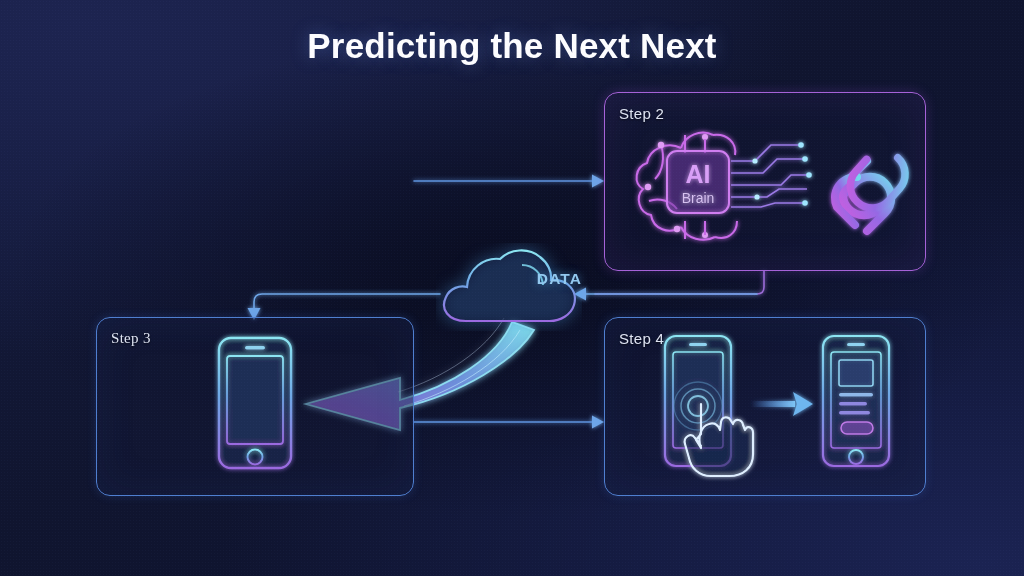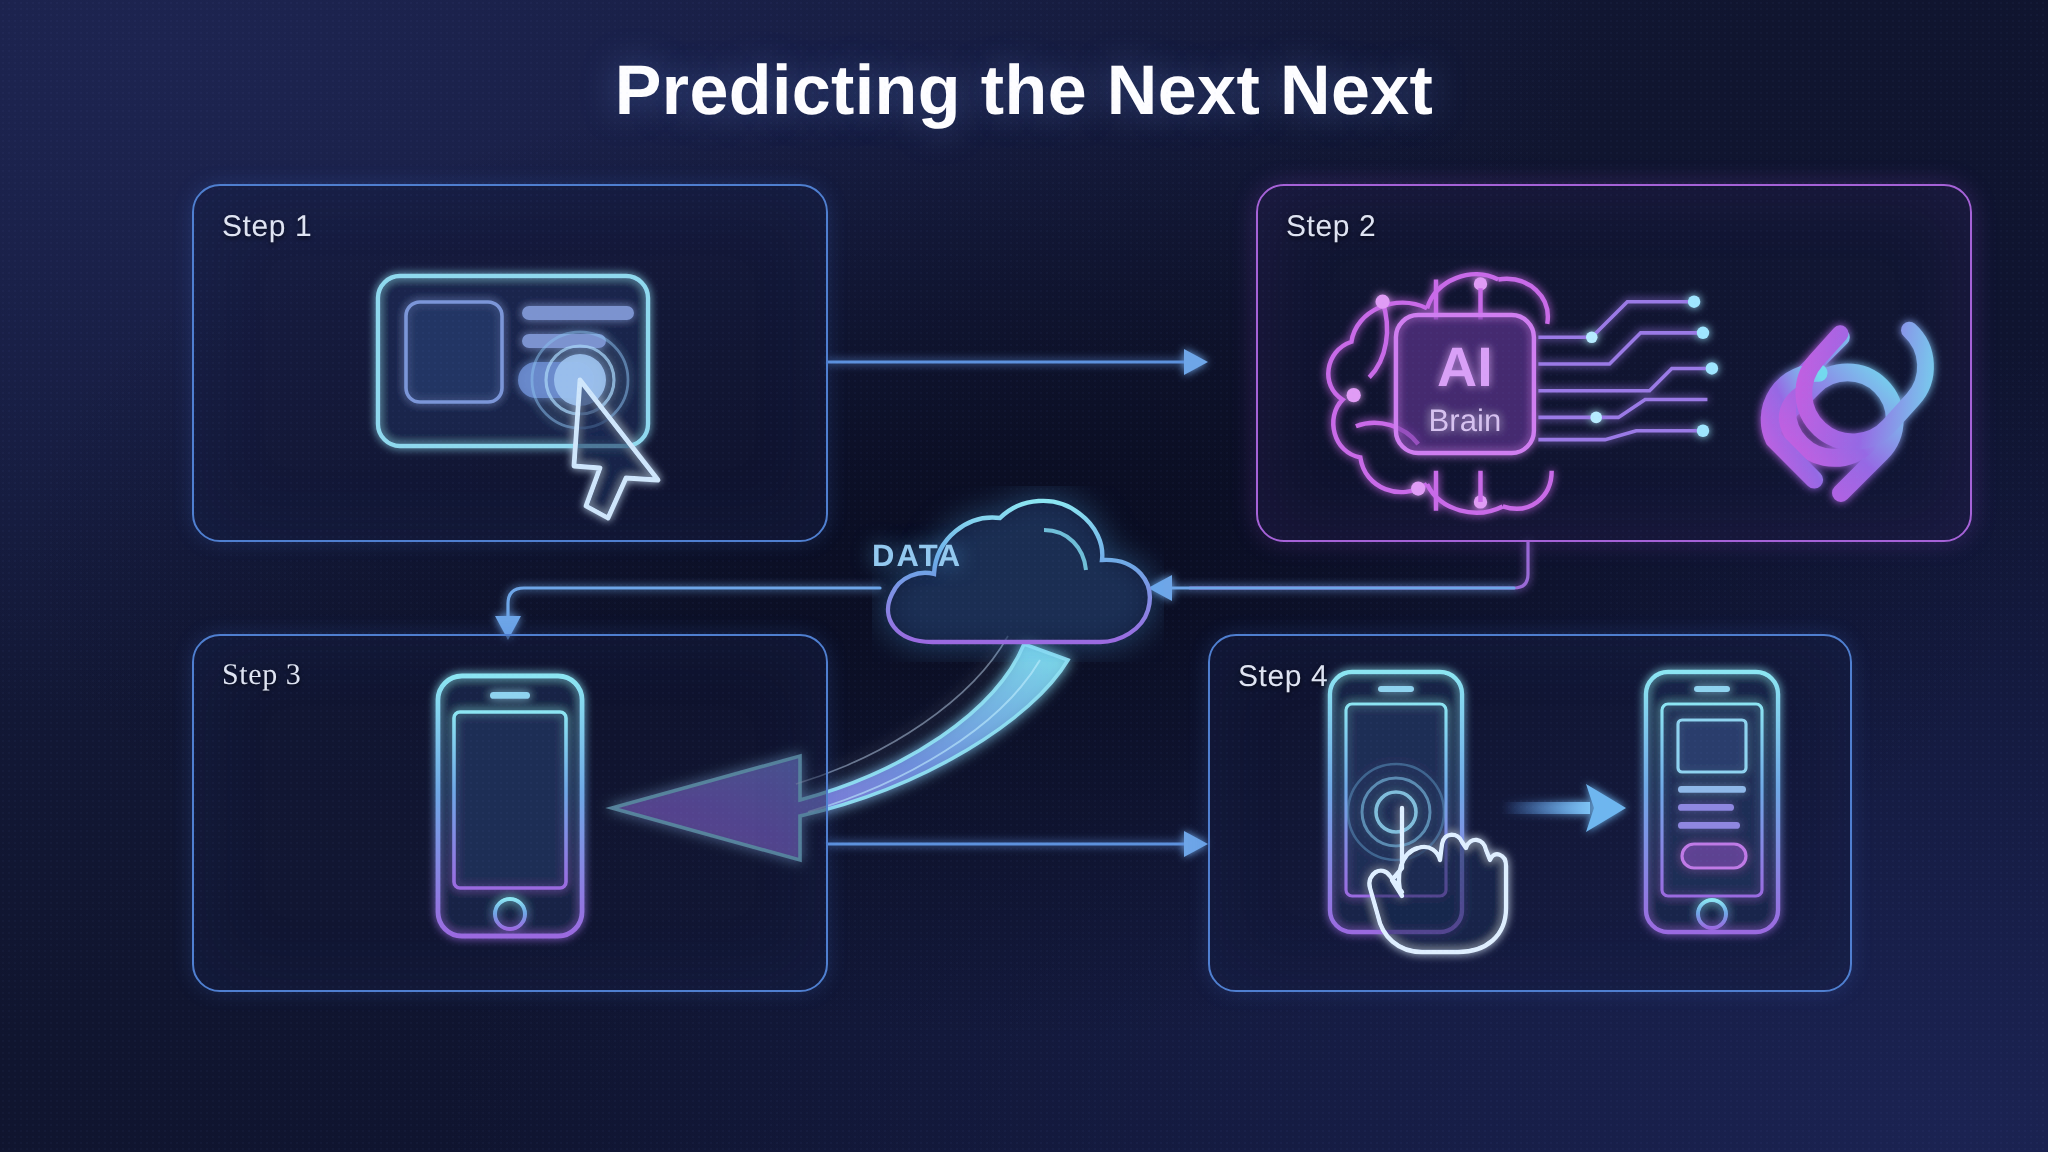--- a/index.html
+++ b/index.html
@@ -23,32 +23,32 @@
 
   
   .panel{position:absolute;border-radius:14px;background:rgba(19,25,56,.45);
     box-shadow:inset 0 0 40px rgba(40,70,150,.12);}
   .panel.blue{border:1.6px solid #4f7fd0;box-shadow:inset 0 0 40px rgba(40,70,150,.12),0 0 10px rgba(70,120,220,.22);}
   .panel.purple{border:1.6px solid #a662d8;box-shadow:inset 0 0 40px rgba(110,60,170,.14),0 0 12px rgba(150,80,220,.25);}
   .panel .step-label{position:absolute;top:12px;left:14px;font-size:15px;color:#dfe4f2;
     letter-spacing:.3px;text-shadow:0 1px 2px rgba(0,0,0,.6);}
 
   #p1{left:96px;top:92px;width:316px;height:177px;}
-  #p2{left:628px;top:92px;width:320px;height:177px;padding-left:36px;}
+  #p2{left:604px;top:92px;width:320px;height:177px;}
   #p3{left:96px;top:317px;width:316px;height:177px;font-family:Liberation Serif, serif;}
   #p4{left:604px;top:317px;width:320px;height:177px;text-align:right;}
 
   .art{position:absolute;inset:0;}
 
   
   #wires{position:absolute;inset:0;}
 
   
   #cloud{position:absolute;left:436px;top:243px;width:146px;height:88px;}
-  .cloud-txt{position:absolute;left:0;top:26px;width:146px;text-align:left;
+  .cloud-txt{position:absolute;left:0;top:26px;width:146px;text-align:right;
     color:#93c9ef;font-size:15.5px;font-weight:bold;line-height:19px;letter-spacing:1.1px;
     text-shadow:0 0 10px rgba(100,190,255,.55);}
 </style>
 </head>
 <body>
 
 <div id="stage">
 
   <div class="title">Predicting the Next Next</div>
 
@@ -135,40 +135,20 @@
                C 32 26, 48 14, 64 16 C 74 6, 92 4, 104 14
                C 112 20, 116 29, 115 37
                C 132 36, 142 48, 138 62 C 135 72, 124 78, 114 78 Z" fill="rgba(22,32,70,.55)" stroke="url(#gradPhone)" stroke-width="2.2" style="filter:drop-shadow(0 0 8px rgba(90,180,255,.55))"></path>
       <path d="M86 22 C 98 22, 106 31, 107 42" fill="none" stroke="#7fd8f0" stroke-width="2" opacity=".85"></path>
     </svg>
     <div class="cloud-txt">
       <div>DATA</div>
     </div>
   </div>
 
-  <div class="panel blue" id="p1">
-    <div class="step-label">Step 1</div>
-    <svg class="art" viewBox="0 0 316 177">
-      <g filter="url(#fglowS)">
-
-        <rect x="92" y="45" width="135" height="85" rx="11" fill="rgba(30,45,90,.35)" stroke="#8fd9ee" stroke-width="2.2"></rect>
-        <rect x="106" y="58" width="48" height="50" rx="7" fill="rgba(40,60,110,.5)" stroke="#7b96d8" stroke-width="1.8"></rect>
-        <rect x="164" y="60" width="56" height="7" rx="3.5" fill="#7b93cf"></rect>
-        <rect x="164" y="74" width="42" height="7" rx="3.5" fill="#7b93cf"></rect>
-
-        <rect x="162" y="88" width="38" height="18" rx="9" fill="#6e8fd4" opacity=".85"></rect>
-        <circle cx="193" cy="97" r="13" fill="#9fc4ef" opacity=".9"></circle>
-
-        <circle cx="193" cy="97" r="17" fill="none" stroke="#a7d3f5" stroke-width="1.6" opacity=".75"></circle>
-        <circle cx="193" cy="97" r="24" fill="none" stroke="#8cc2ef" stroke-width="1.4" opacity=".5"></circle>
-
-        <path d="M193 97 L232 147 L216 146 L207 166 L196 160 L203 141 L190 140 Z" fill="rgba(25,40,80,.55)" stroke="#cfe6fb" stroke-width="2.4" stroke-linejoin="round"></path>
-      </g>
-    </svg>
-  </div>
 
   <div class="panel purple" id="p2">
     <div class="step-label">Step 2</div>
     <svg class="art" viewBox="0 0 320 177">
       <g filter="url(#fglowS)">
 
         <g fill="none" stroke="#c96ae8" stroke-width="2">
           <path d="M76 55 C 62 48, 44 56, 42 70 C 30 74, 28 90, 38 96
                    C 30 104, 34 120, 46 122 C 48 136, 64 142, 76 134"></path>
           <path d="M76 55 C 80 42, 96 36, 108 42"></path>

